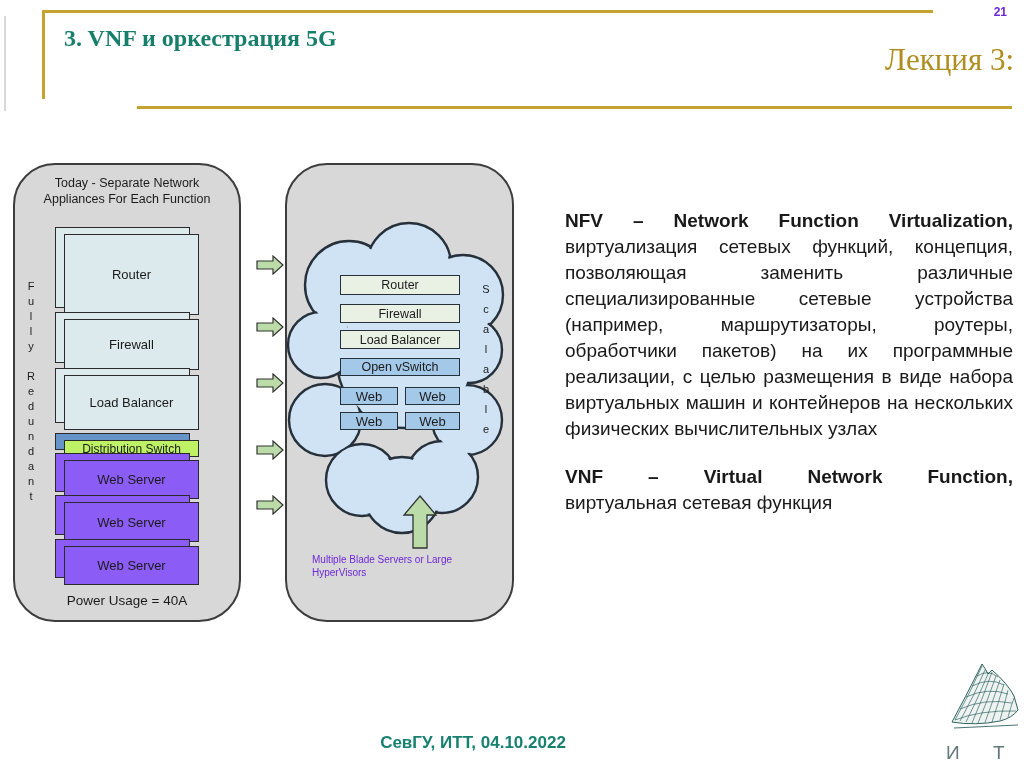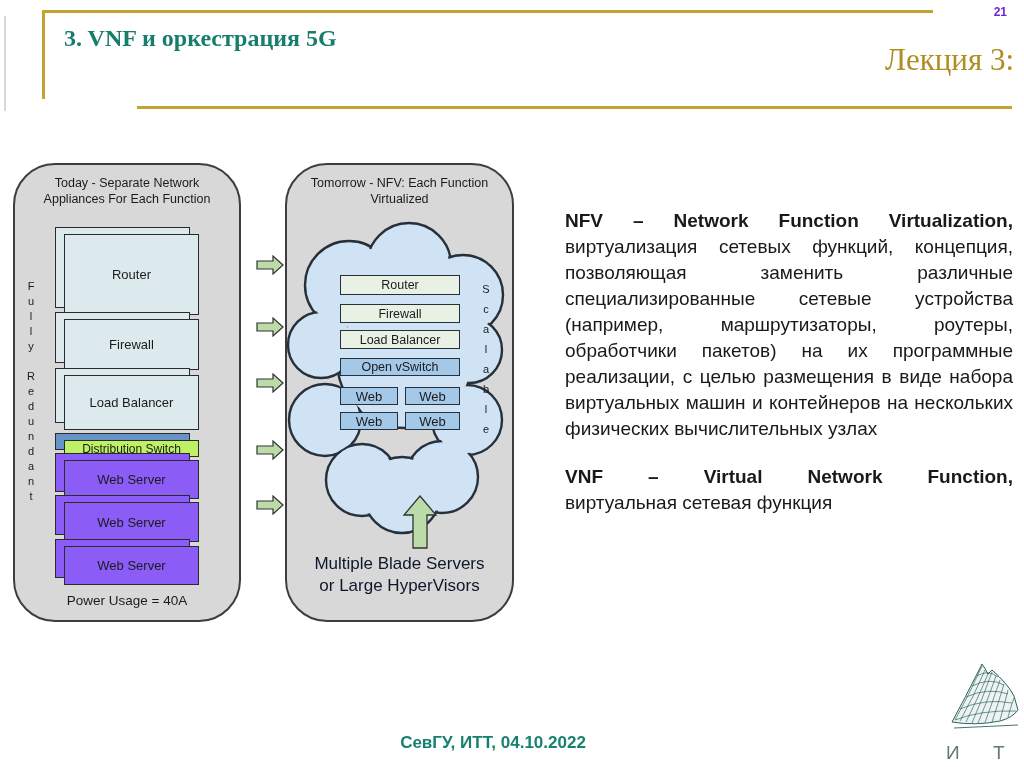--- a/index.html
+++ b/index.html
@@ -48,35 +48,35 @@
   .c-pale{background:#E9F1E4;}
   .c-vm{background:#A3C8E8;}
   .cb0{top:110px;height:20px;} .cb1{top:139px;height:19px;} .cb2{top:165px;height:19px;}
   .cb3{top:193px;height:18px;}
   .wbox{position:absolute;height:18px;display:flex;align-items:center;justify-content:center;
         background:#A3C8E8;border:1.5px solid #26303a;box-sizing:border-box;font-size:13px;color:#1b1b1b;}
   .w0{left:53px;top:222px;width:58px;} .w1{left:118px;top:222px;width:55px;}
   .w2{left:53px;top:247px;width:58px;} .w3{left:118px;top:247px;width:55px;}
   .uparrow{position:absolute;left:115px;top:330px;width:36px;height:54px;}
   .caption{position:absolute;top:388px;left:50%;transform:translateX(-50%);width:175px;
-           text-align:center;font-size:17px;line-height:1.3;color:#0f172a;}
+           text-align:left;font-size:10px;line-height:1.3;color:#6d28d9;}
   
   .harrow{position:absolute;left:256px;width:28px;height:20px;}
   .a0{top:255px;} .a1{top:317px;} .a2{top:373px;} .a3{top:440px;} .a4{top:495px;}
   
   .textcol{position:absolute;left:565px;top:196px;width:448px;color:#191919;
            font-size:19px;line-height:26px;text-align:justify;margin-top:12px;}
   .textcol p{margin:0;}
   .textcol .p2{margin-top:22px;}
   .lead{display:block;font-weight:700;height:26px;overflow:hidden;text-align:justify;}
   .lead::after{content:"";display:inline-block;width:100%;height:0;}
   .body{display:block;}
   
   .credit{position:absolute;left:0;top:733px;width:946px;text-align:center;
-          font-size:17px;font-weight:600;color:#16816F;padding-left:20px;}
+          font-size:17px;font-weight:600;color:#16816F;}
   .logo{position:absolute;left:930px;top:648px;width:92px;height:96px;}
   .logo-text{position:absolute;left:946px;top:742px;font-size:19px;letter-spacing:14px;
              color:#64787A;white-space:pre;}
 </style>
 </head>
 <body>
 
 <div class="slide">
 
   <div class="gold-top"></div>
@@ -163,21 +163,20 @@
         <circle cx="34" cy="180" r="31"></circle>
           <circle cx="38" cy="255" r="34"></circle>
         <circle cx="182" cy="185" r="31"></circle>
           <circle cx="180" cy="255" r="33"></circle>
         <circle cx="75" cy="315" r="34"></circle>
           <circle cx="155" cy="312" r="34"></circle>
         <circle cx="115" cy="330" r="36"></circle>
       </g>
     </svg>
 
-    <div class="panel-title">Tomorrow - NFV: Each Function Virtualized</div>
     <div class="vtext v-right">Scalable</div>
 
     <div class="cbox cb0 c-pale">Router</div>
     <div class="cbox cb1 c-pale">Firewall</div>
     <div class="cbox cb2 c-pale">Load Balancer</div>
     <div class="cbox cb3 c-vm">Open vSwitch</div>
 
     <div class="wbox w0">Web</div>
     <div class="wbox w1">Web</div>
     <div class="wbox w2">Web</div>

